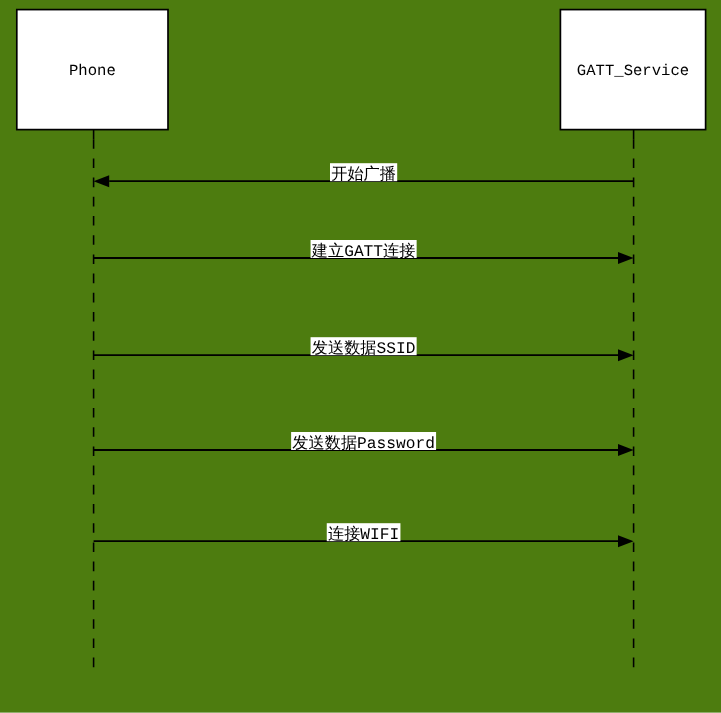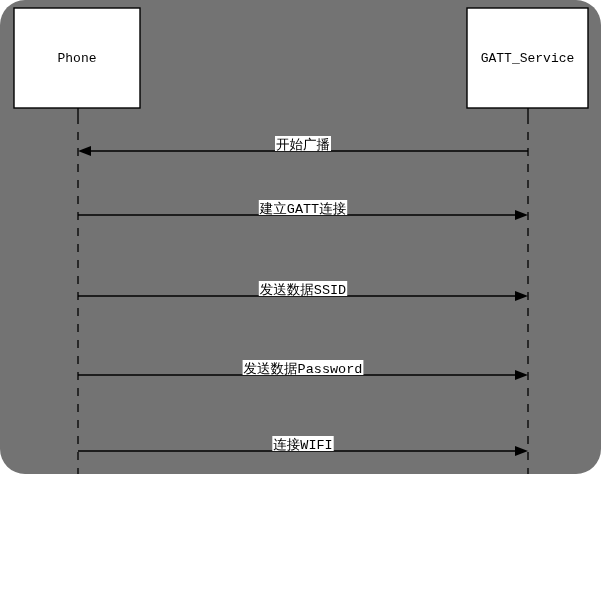--- a/index.html
+++ b/index.html
@@ -4,25 +4,24 @@
 <title>Sequence Diagram</title>
 <style>
   html, body {
     margin: 0;
     padding: 0;
     background: #ffffff;
   }
   #diagram-root {
     position: relative;
     width: 601px;
-    height: 474px;
-    background: #737373;
+    height: 594px;
+    background: #4d7c0f;
     overflow: hidden;
     font-family: "Liberation Mono", "DejaVu Sans Mono", monospace;
-    border-radius: 25px;
   }
   #diagram-svg {
     position: absolute;
     left: 0;
     top: 0;
     width: 601px;
     height: 594px;
     display: block;
   }
   .participant-box {

